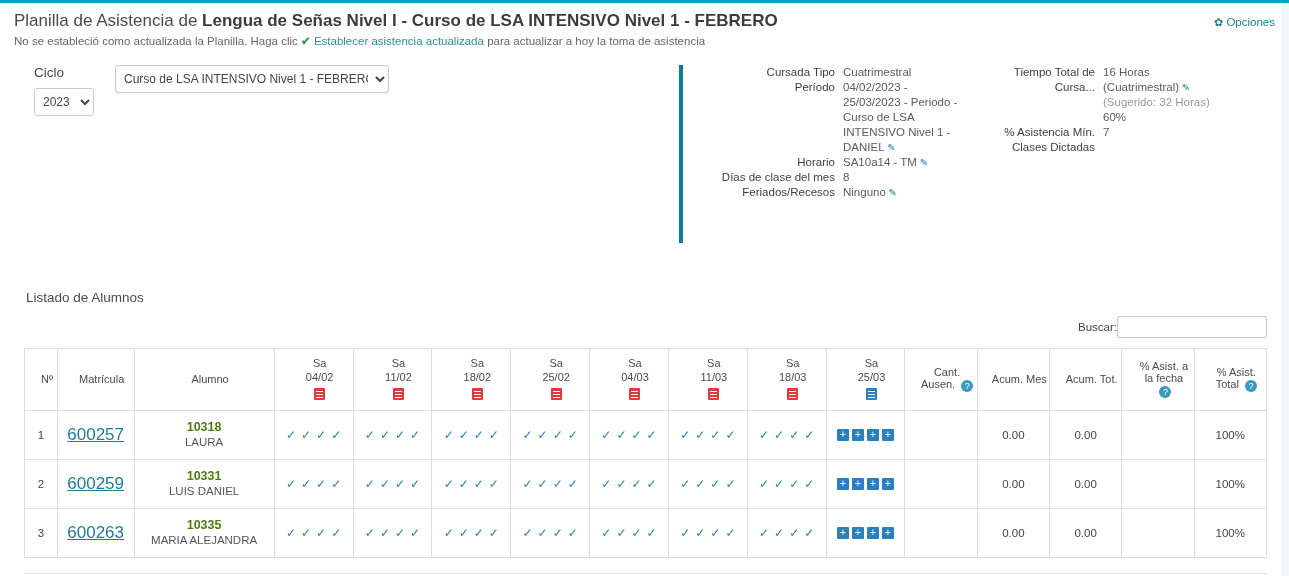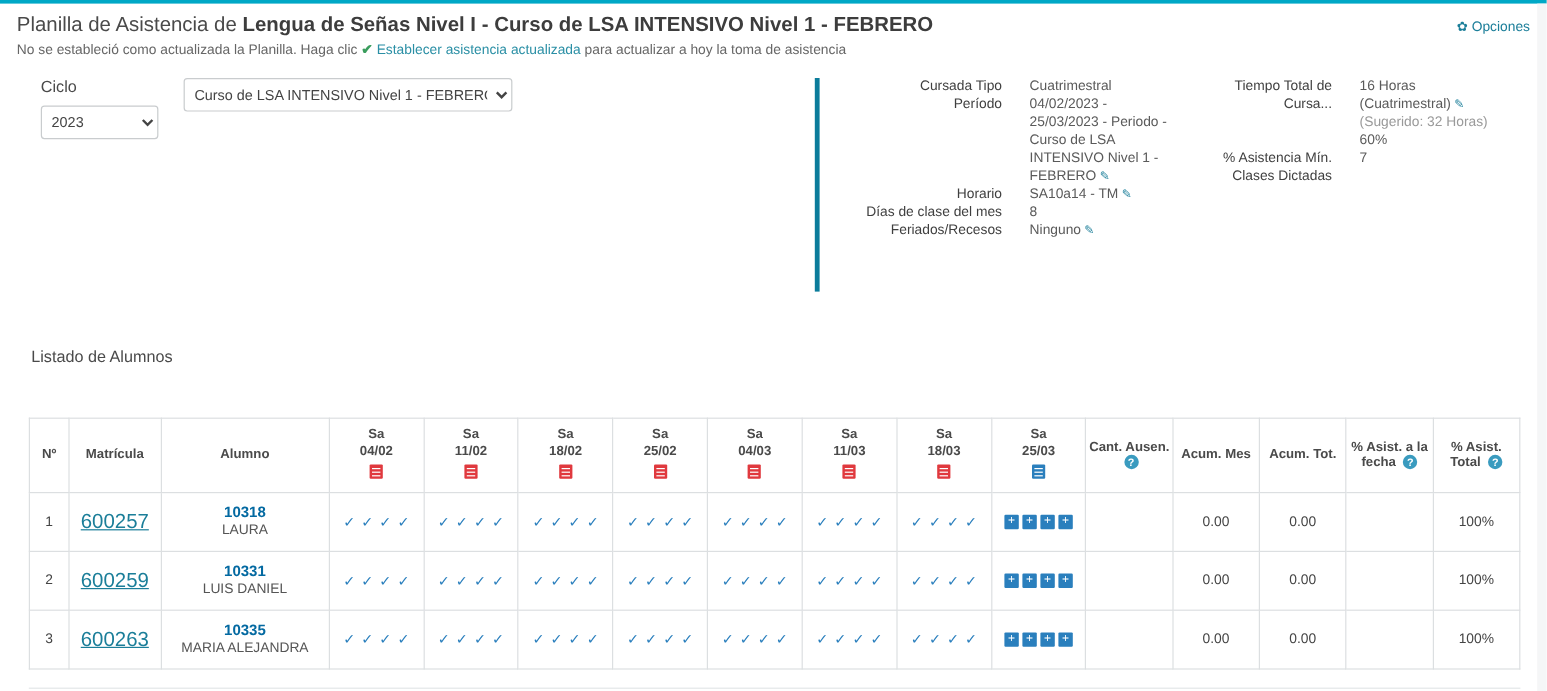--- a/index.html
+++ b/index.html
@@ -74,21 +74,21 @@
   select.styled {
     font-family: "Liberation Sans", sans-serif;
     font-size: 12px;
     color: #444;
     height: 28px;
     border: 1px solid #c9ccce;
     border-radius: 3px;
     background: #fff;
     padding: 2px 4px;
   }
-  .sel-ciclo { width: 98px; }
+  .sel-ciclo { width: 60px; }
   .sel-materia { width: 274px; }
 
   
   .info-wrap {
     position: absolute;
     top: 62px;
     left: 679px;
     display: flex;
   }
   .vbar {
@@ -105,21 +105,21 @@
   .info-labels {
     text-align: right;
     font-size: 11.5px;
     color: #3f3f3f;
     line-height: 15px;
   }
   .info-values {
     font-size: 11.5px;
     color: #5a5a5a;
     line-height: 15px;
-    margin-left: 23px;
+    margin-left: 8px;
   }
   .info-labels div, .info-values div { min-height: 15px; }
   .pencil { color: #1b7e99; font-size: 10px; cursor: pointer; }
   .grey-note { color: #9a9a9a; }
   .col1 .info-labels { width: 126px; }
   .col1 .info-values { width: 118px; }
   .col2 .info-labels { width: 116px; }
   .col2 .info-values { width: 120px; }
 
   
@@ -162,24 +162,24 @@
     width: 1243px;
     table-layout: fixed;
   }
   table.grid th, table.grid td {
     border: 1px solid #dcdfe1;
     vertical-align: middle;
   }
   table.grid thead th {
     background: #fff;
     font-size: 11px;
-    font-weight: bold;
+    font-weight: normal;
     color: #4a4a4a;
     text-align: center;
-    padding: 5px 2px 6px 2px;
+    padding: 5px 2px 6px 14px;
     height: 62px;
   }
   th.th-n { width: 30px; text-align: left; padding-left: 7px; vertical-align: bottom; }
   th.th-mat { width: 70px; text-align: left; padding-left: 7px; vertical-align: bottom; }
   th.th-alu { width: 128px; text-align: left; padding-left: 7px; vertical-align: bottom; }
   th.th-day { width: 72px; }
   th.th-cant { width: 66px; }
   th.th-acum { width: 66px; }
   th.th-pct { width: 66px; }
 
@@ -220,21 +220,21 @@
     height: 49px;
     font-size: 11.5px;
     color: #444;
     text-align: center;
     padding: 2px 3px;
   }
   td.c-n { text-align: left; padding-left: 8px; vertical-align: top; padding-top: 6px; font-size: 11px; color: #555; }
   td.c-mat { text-align: left; padding-left: 8px; vertical-align: top; padding-top: 6px; }
   td.c-mat a { color: #1b7e99; font-size: 17px; text-decoration: underline; cursor: pointer; }
   td.c-alu { text-align: left; padding-left: 8px; line-height: 15px; }
-  td.c-alu .leg { font-weight: bold; font-size: 12.5px; color: #0369a1; display: block; }
+  td.c-alu .leg { font-weight: bold; font-size: 12.5px; color: #4d7c0f; display: block; }
   td.c-alu .nom { font-size: 11.5px; color: #555; display: block; }
   .checks { display: flex; justify-content: center; gap: 5px; }
   .checks .ck {
     color: #2a7fbd;
     font-size: 12px;
     line-height: 12px;
     cursor: pointer;
   }
   .plusrow { display: flex; justify-content: center; gap: 3px; }
   .plusrow .pl {
@@ -311,21 +311,21 @@
             <div>Horario</div>
             <div>Días de clase del mes</div>
             <div>Feriados/Recesos</div>
           </div>
         <div class="info-values">
             <div><span>Cuatrimestral</span></div>
             <div><span>04/02/2023 -</span></div>
             <div><span>25/03/2023 - Periodo -</span></div>
             <div><span>Curso de LSA</span></div>
             <div><span>INTENSIVO Nivel 1 -</span></div>
-            <div><span>FEBRERO</span><span class="pencil"> ✎</span></div>
+            <div><span>DANIEL</span><span class="pencil"> ✎</span></div>
             <div><span>SA10a14 - TM</span><span class="pencil"> ✎</span></div>
             <div><span>8</span></div>
             <div><span>Ninguno</span><span class="pencil"> ✎</span></div>
           </div>
       </div>
       <div class="info-col col2">
         <div class="info-labels">
             <div>Tiempo Total de Cursa...</div>
             <div>&nbsp;</div>
             <div>&nbsp;</div>
@@ -337,20 +337,24 @@
             <div><span>(Cuatrimestral)</span><span class="pencil"> ✎</span></div>
             <div><span class="grey-note">(Sugerido: 32 Horas)</span></div>
             <div><span>60%</span></div>
             <div><span>7</span></div>
           </div>
       </div>
     </div>
   </div>
 
   <div class="listado-title">Listado de Alumnos</div>
+  <div class="search-row">
+    <span>Buscar:</span>
+    <input type="text" placeholder="" style="">
+  </div>
 
   <div class="table-wrap">
     <table class="grid">
       <thead>
         <tr>
           <th class="th-n">Nº</th>
           <th class="th-mat">Matrícula</th>
           <th class="th-alu">Alumno</th>
 
           <th class="th-day day-head"><span class="dow">Sa</span><span class="date">04/02</span><span class="ico ico-red"></span></th>

